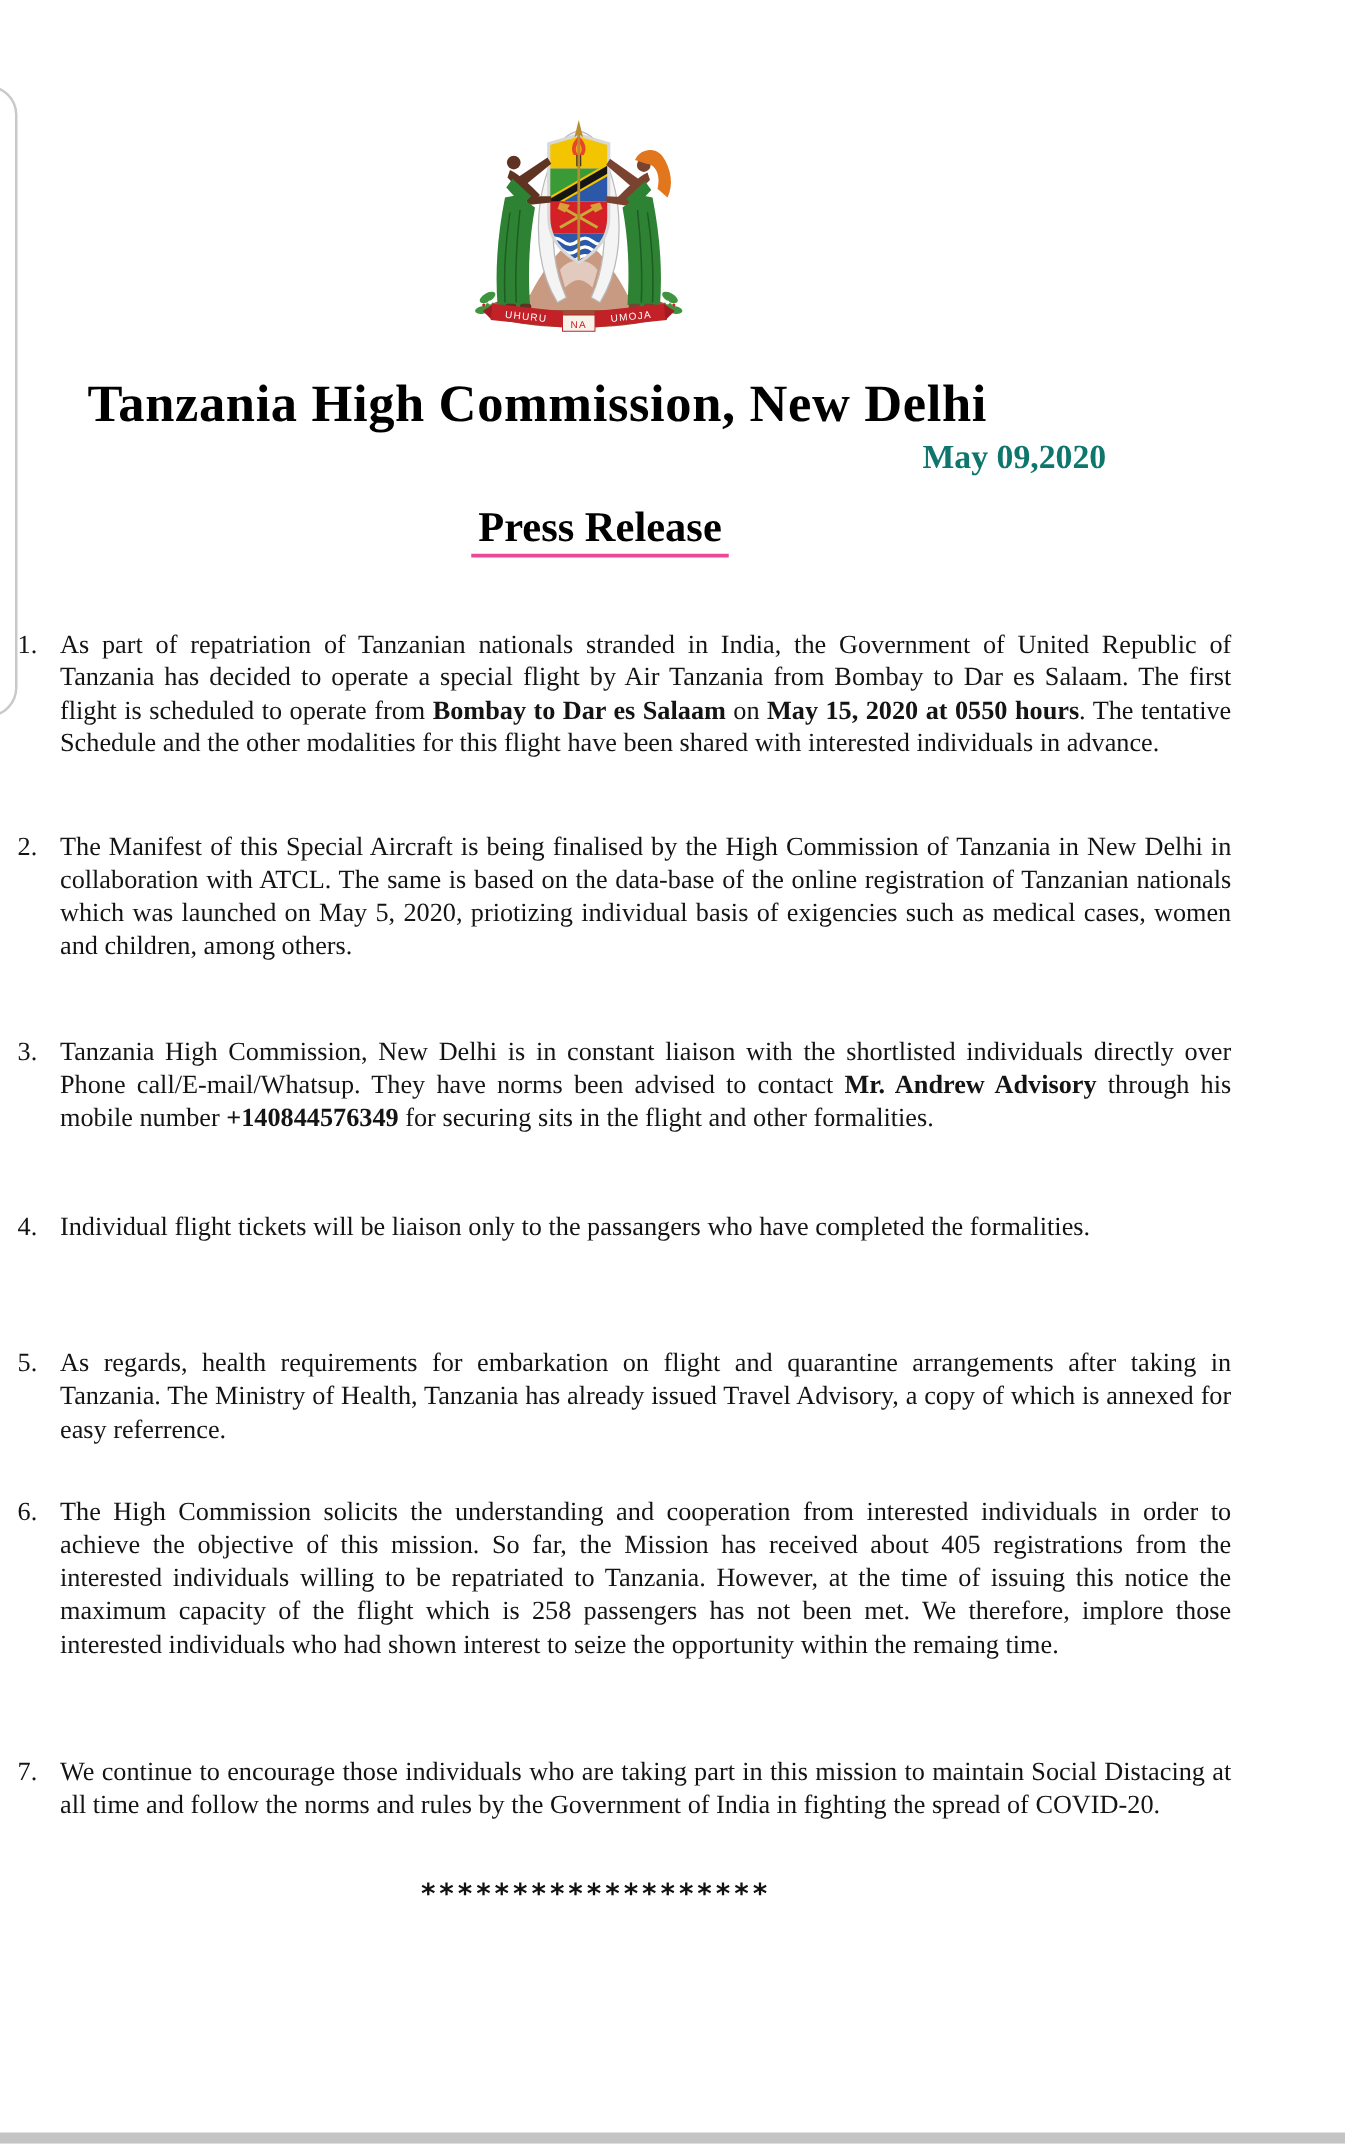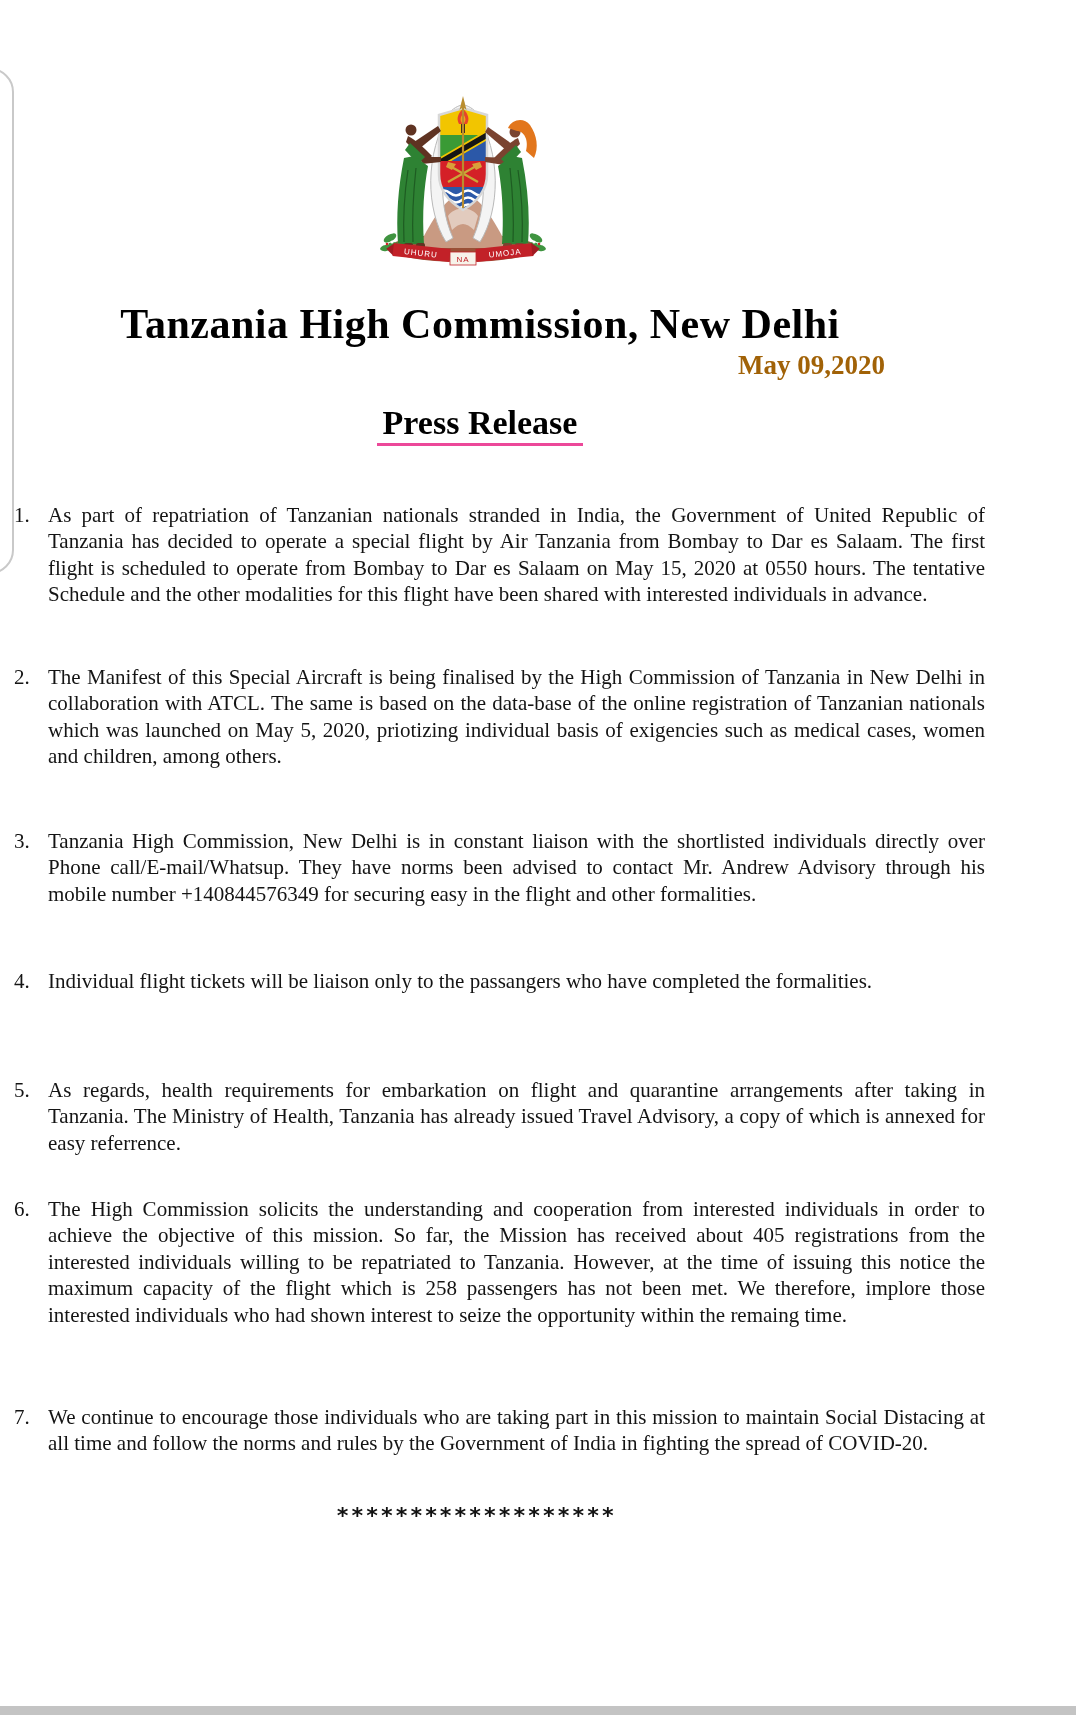--- a/index.html
+++ b/index.html
@@ -8,40 +8,40 @@
     font-family:"Liberation Serif", serif;color:#141414;
   }
   
   .page-edge{
     position:absolute;left:-34px;top:68px;width:44px;height:502px;
     border:2px solid #c9c9c9;border-radius:28px;background:transparent;
   }
   .emblem{position:absolute;left:362px;top:96px;width:202px;height:172px;}
   .title{
     position:absolute;left:70px;top:300px;width:820px;margin:0;
-    text-align:center;font-size:42px;font-weight:bold;color:#000;letter-spacing:.5px;
+    font-size:42px;font-weight:bold;color:#000;letter-spacing:.5px;
   }
   .date{
     position:absolute;top:350px;right:191px;
-    font-size:27px;font-weight:bold;color:#a16207;
+    font-size:27px;font-weight:bold;color:#0f766e;
   }
   .heading{position:absolute;left:70px;top:404px;width:820px;margin:0;text-align:center;}
   .heading-text{
     font-size:34px;font-weight:bold;color:#000;
     border-bottom:3px solid #ec4899;padding:0 6px 2px 6px;
   }
   .para{position:absolute;left:14px;width:975px;}
   .para .num{
     position:absolute;left:0;top:0;font-size:21px;line-height:26.4px;
   }
   .para .ptext{
     margin-left:34px;width:937px;text-align:justify;
     font-size:21px;line-height:26.4px;
   }
-  .para .ptext b{font-weight:normal;}
+  .para .ptext b{font-weight:bold;}
   .stars{
     position:absolute;left:14px;top:1503px;width:924px;text-align:center;
     font-size:22px;letter-spacing:1.5px;font-weight:bold;color:#111;
     font-family:"DejaVu Sans Mono", monospace;
   }
   .bottom-bar{
     position:absolute;left:0;bottom:0;width:1076px;height:9px;background:#c4c4c4;
   }
 </style>
 </head>
@@ -157,21 +157,21 @@
     <div class="para" style="top: 502px;">
       <span class="num">1.</span>
       <div class="ptext"><span>As part of repatriation of Tanzanian nationals stranded in India, the Government of United Republic of Tanzania has decided to operate a special flight by Air Tanzania from Bombay to Dar es Salaam. The first flight is scheduled to operate from </span><b>Bombay to Dar es Salaam</b><span> on </span><b>May 15, 2020 at 0550 hours</b><span>. The tentative Schedule and the other modalities for this flight have been shared with interested individuals in advance.</span></div>
     </div>
     <div class="para" style="top: 664px;">
       <span class="num">2.</span>
       <div class="ptext"><span>The Manifest of this Special Aircraft is being finalised by the High Commission of Tanzania in New Delhi in collaboration with ATCL. The same is based on the data-base of the online registration of Tanzanian nationals which was launched on May 5, 2020, priotizing individual basis of exigencies such as medical cases, women and children, among others.</span></div>
     </div>
     <div class="para" style="top: 828px;">
       <span class="num">3.</span>
-      <div class="ptext"><span>Tanzania High Commission, New Delhi is in constant liaison with the shortlisted individuals directly over Phone call/E-mail/Whatsup. They have norms been advised to contact </span><b>Mr. Andrew Advisory</b><span> through his mobile number </span><b>+140844576349</b><span> for securing easy in the flight and other formalities.</span></div>
+      <div class="ptext"><span>Tanzania High Commission, New Delhi is in constant liaison with the shortlisted individuals directly over Phone call/E-mail/Whatsup. They have norms been advised to contact </span><b>Mr. Andrew Advisory</b><span> through his mobile number </span><b>+140844576349</b><span> for securing sits in the flight and other formalities.</span></div>
     </div>
     <div class="para" style="top: 968px;">
       <span class="num">4.</span>
       <div class="ptext"><span>Individual flight tickets will be liaison only to  the passangers who have completed the formalities.</span></div>
     </div>
     <div class="para" style="top: 1077px;">
       <span class="num">5.</span>
       <div class="ptext"><span>As regards, health requirements for embarkation on flight and quarantine arrangements after taking in Tanzania. The Ministry of Health, Tanzania has already issued Travel Advisory, a copy of which is annexed for easy referrence.</span></div>
     </div>
     <div class="para" style="top: 1196px;">

